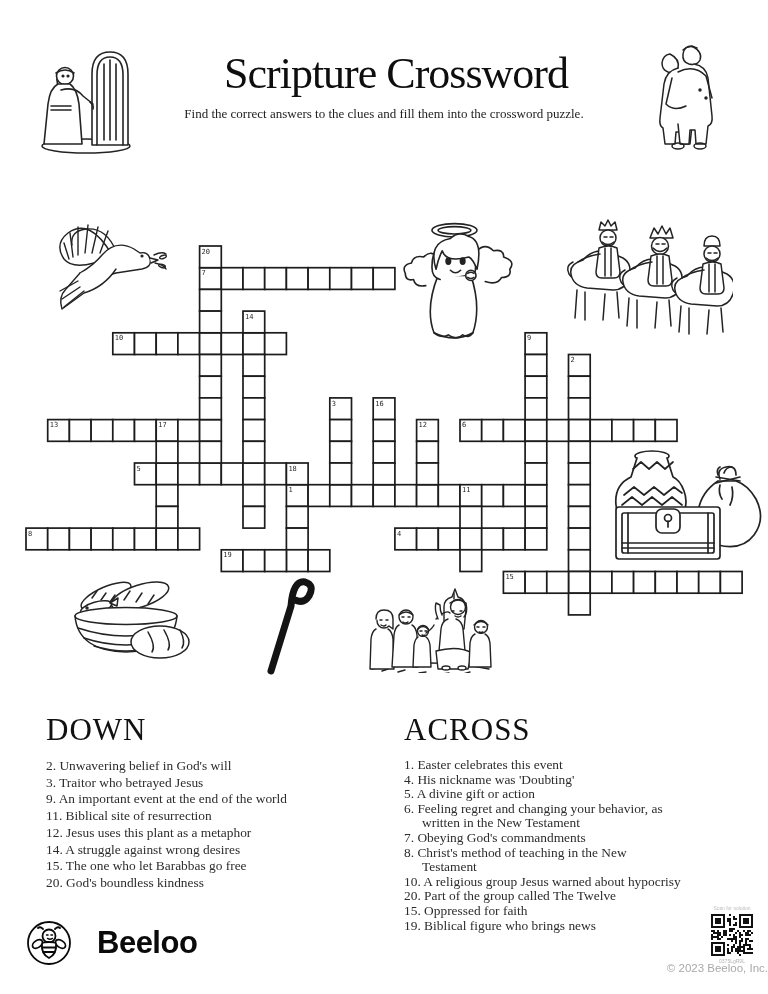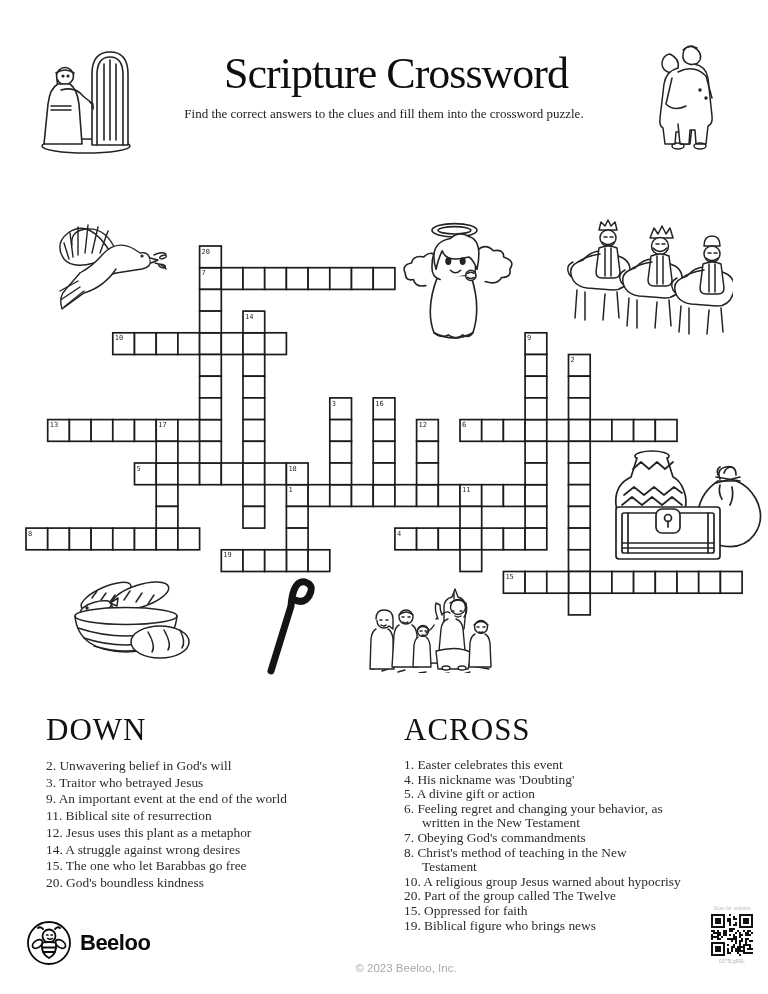--- a/index.html
+++ b/index.html
@@ -26,23 +26,23 @@
   #across-col{left:404px;width:352px;}
   .clue-heading{font-size:31px;letter-spacing:1px;color:#111;margin:0 0 10px 0;font-weight:500;}
   ol.clue-list{list-style:none;margin:0;padding:0;font-size:13.4px;color:#2c2c2c;}
   ol.clue-list li{padding-left:18px;text-indent:-18px;}
   #down-col li{line-height:16.7px;}
   #across-col li{line-height:14.6px;}
   .ctext{white-space:pre-line;}
 
   
   #beeloo-logo{position:absolute;left:26px;top:920px;display:flex;align-items:center;}
-  #brand-wordmark{font-family:"Liberation Sans",sans-serif;font-weight:bold;font-size:22px;
-                  color:#0a0a0a;margin-left:8px;letter-spacing:-0.5px;}
-  #copyright{position:absolute;left:0;right:0;top:962px;text-align:center;
+  #brand-wordmark{font-family:"Liberation Sans",sans-serif;font-weight:bold;font-size:31px;
+                  color:#0a0a0a;margin-left:25px;letter-spacing:-0.5px;}
+  #copyright{position:absolute;left:0;right:0;top:962px;text-align:right;
              font-family:"Liberation Sans",sans-serif;font-size:11.5px;color:#a9a9a9;margin-left:44px;}
   #qr-block{position:absolute;left:703px;top:905px;width:58px;text-align:center;
             font-family:"Liberation Sans",sans-serif;color:#bdbdbd;}
   #qr-top-label{font-size:5px;line-height:7px;}
   #qr-code-id{font-size:5px;line-height:7px;color:#b3b3b3;}
   #qr-svg{margin:2px auto;}
 </style>
 </head>
 <body>
 

